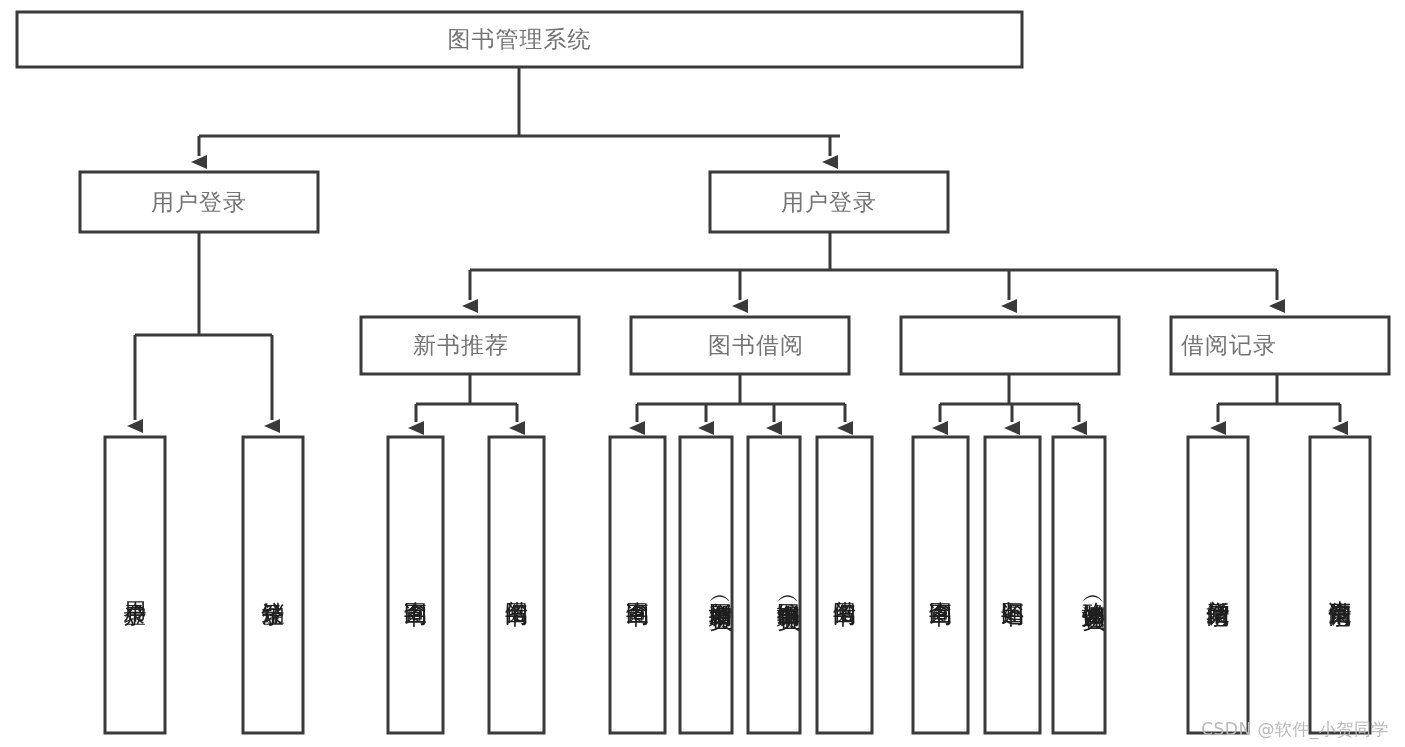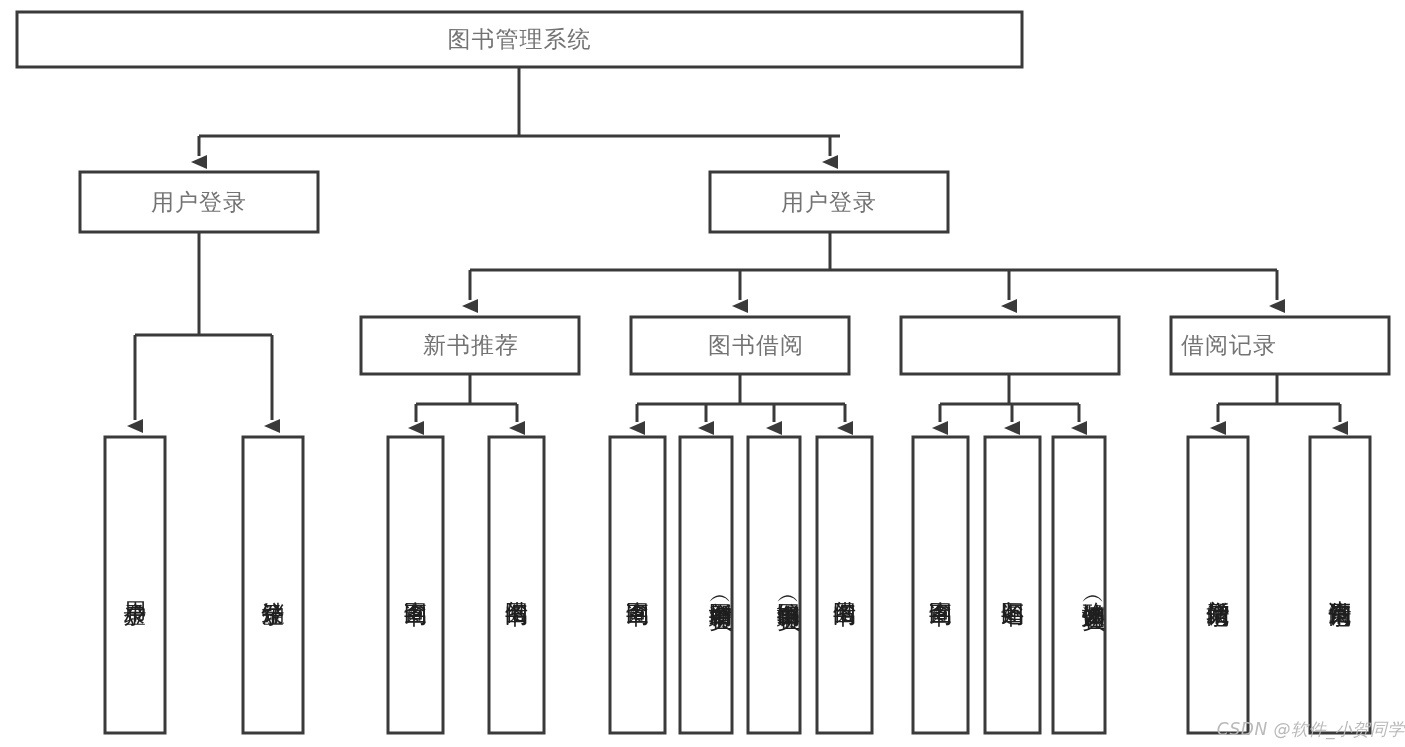--- a/index.html
+++ b/index.html
@@ -60,29 +60,28 @@
     color: #737373;
     letter-spacing: 1px;
     white-space: nowrap;
     display: flex;
     align-items: center;
     justify-content: center;
     pointer-events: none;
   }
   .watermark {
     position: absolute;
-    right: 0;
+    right: 16px;
     bottom: 6px;
     font-family: "DejaVu Sans", "Liberation Sans", sans-serif;
     font-size: 17px;
     color: #b9b9b9;
     letter-spacing: 0.5px;
     white-space: nowrap;
     pointer-events: none;
-    font-style: italic;
   }
 </style>
 </head>
 <body>
 
 <div id="diagram-root">
 
   <svg class="diagram-canvas" viewBox="0 0 1405 747">
     <defs>
       <marker id="arrow" markerWidth="14" markerHeight="16" refX="1" refY="8" orient="auto" markerUnits="userSpaceOnUse">
@@ -171,21 +170,21 @@
 
     <rect class="node-box" x="1188" y="437" width="60" height="296"></rect>
     <rect class="node-box" x="1310" y="437" width="60" height="296"></rect>
   </svg>
 
   <div class="hbox-text" style="left:17px; top:12px; width:1005px; height:55px;">图书管理系统</div>
 
   <div class="hbox-text" style="left:80px; top:172px; width:238px; height:60px;">用户登录</div>
   <div class="hbox-text" style="left:710px; top:172px; width:238px; height:60px;">用户登录</div>
 
-  <div class="hbox-text" style="left:362px; top:317px; width:218px; height:57px;">新书推荐</div>
+  <div class="hbox-text" style="left:352px; top:317px; width:218px; height:57px;">新书推荐</div>
   <div class="hbox-text" style="left:631px; top:317px; width:218px; height:57px;margin-left:16px;">图书借阅</div>
   <div class="hbox-text" style="left:1117px; top:317px; width:224px; height:57px;">借阅记录</div>
 
   <div class="vbox-text" style="left:105px; top:437px; width:60px; height:296px;
        display:flex; align-items:center; justify-content:center;">用户登录</div>
   <div class="vbox-text" style="left:243px; top:437px; width:60px; height:296px;
        display:flex; align-items:center; justify-content:center;">注销登录</div>
 
   <div class="vbox-text" style="left:388px; top:437px; width:55px; height:296px;
        display:flex; align-items:center; justify-content:center;">查询图书</div>

